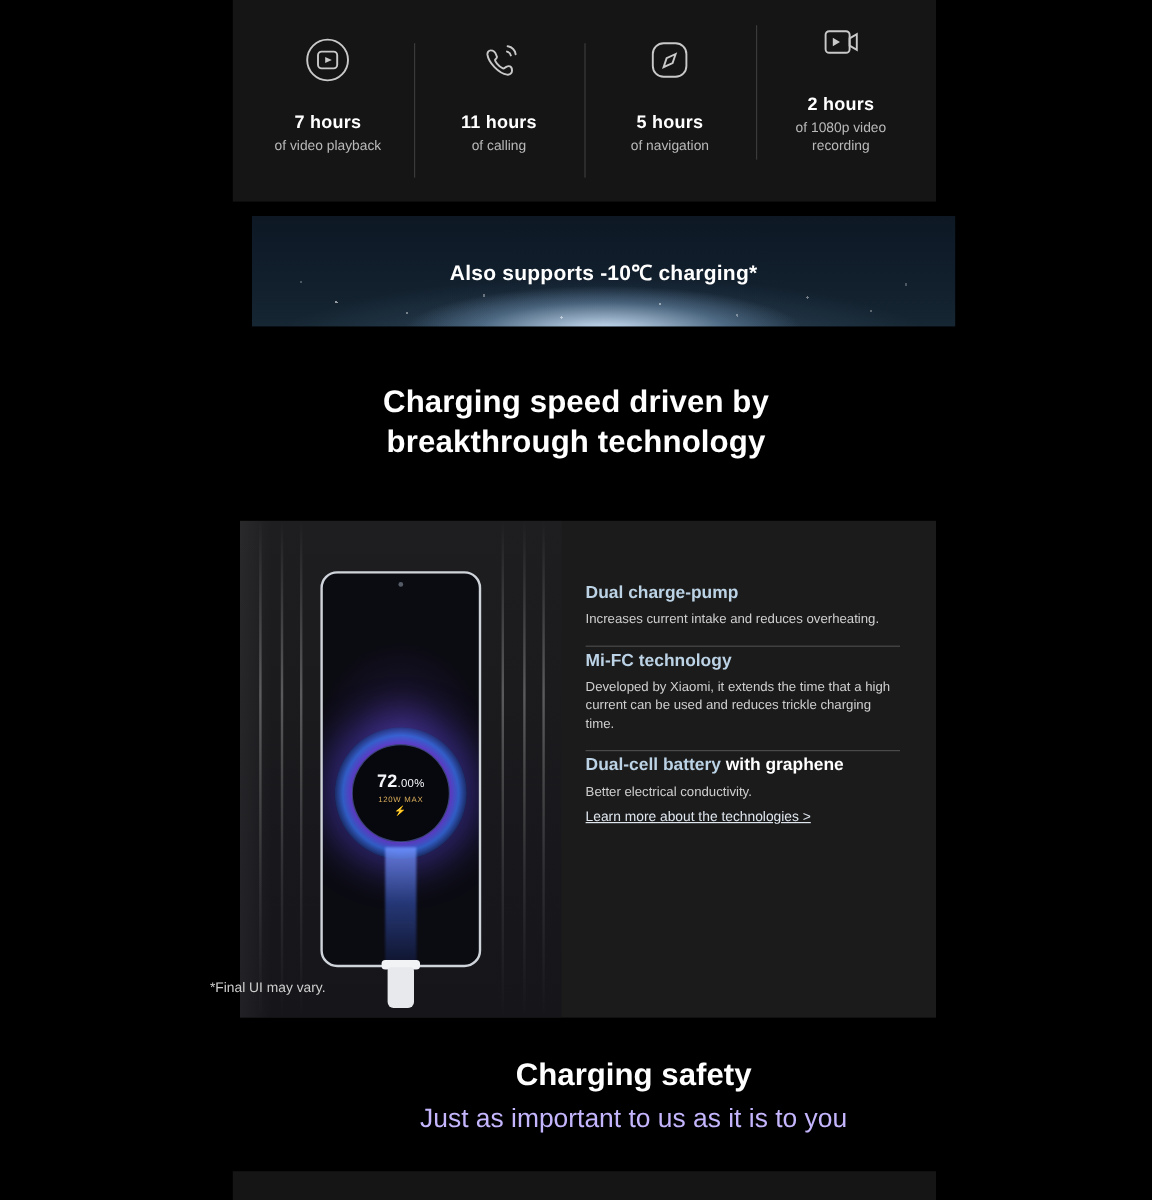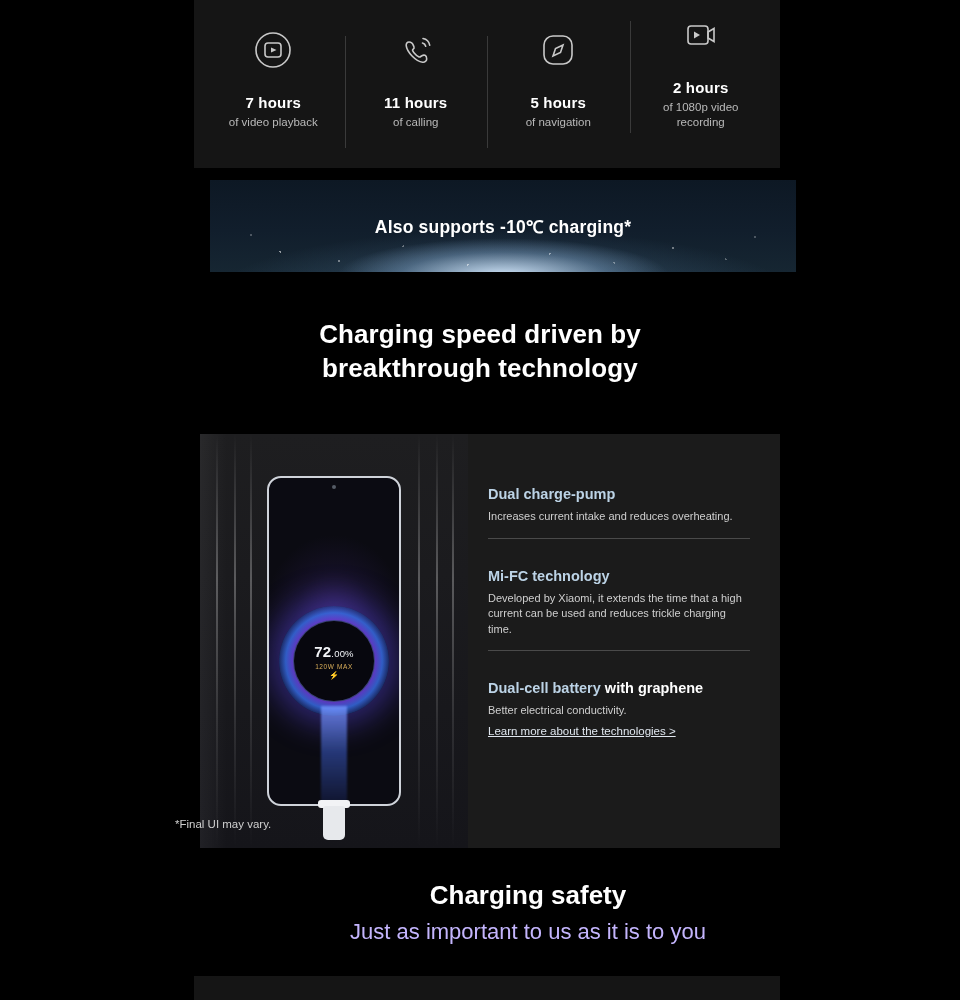--- a/index.html
+++ b/index.html
@@ -235,21 +235,21 @@
   }
 
   .tech-list {
     position: absolute;
     left: 288px; top: 52px;
     width: 262px;
   }
   .tech-item { padding: 0 0 13px 0; }
   .tech-item + .tech-item {
     border-top: 1px solid #4a4a4a;
-    padding-top: 29px;
+    padding-top: 4px;
   }
   .tech-head {
     font-size: 14.5px;
     font-weight: bold;
     color: #bcd3e6;
     margin-bottom: 7px;
   }
   .tech-head .tail {
     color: #fff;
     font-weight: bold;

